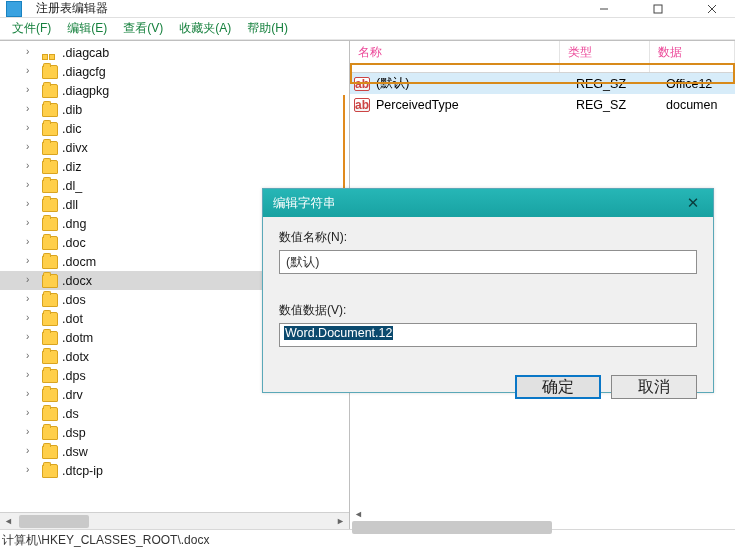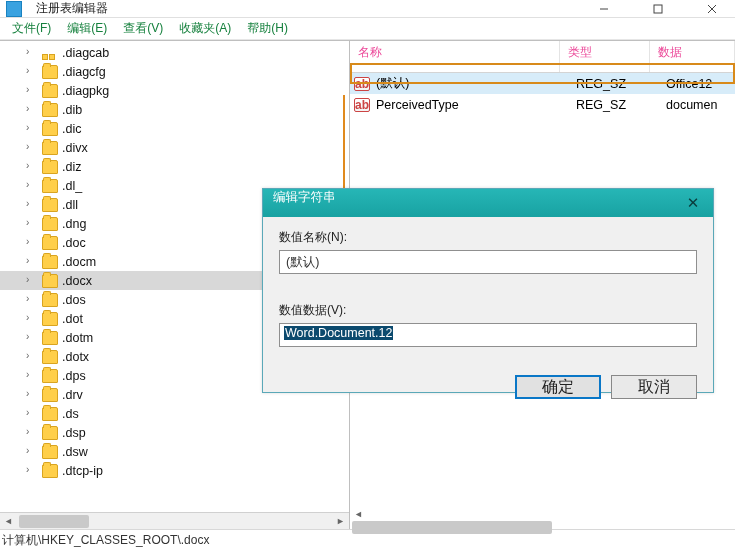--- a/index.html
+++ b/index.html
@@ -46,21 +46,21 @@
   .rrow .c3 { flex:1; }
 
   
   .hlrow { position:absolute; top:22px; left:0; right:0; height:21px; border:2px solid #d88a1a; pointer-events:none; }
 
   
   .status { height: 20px; border-top: 1px solid #d8d8d8; font-size: 12px; padding: 2px 2px; color: #333; }
 
   
   .dialog { position: absolute; left: 262px; top: 188px; width: 452px; height: 205px; background: #f0f0f0; border: 1px solid #5aa8b8; box-shadow: 0 0 3px rgba(0,0,0,0.15); }
-  .dlgtitle { height: 28px; background: #1aa7a7; background: linear-gradient(#26b6b6,#18a2a2); display: flex; padding-left: 10px; color: #fff; font-size: 12.5px; }
+  .dlgtitle { height: 28px; background: #1aa7a7; background: linear-gradient(#26b6b6,#18a2a2); display: flex; align-items: center; padding-left: 10px; color: #fff; font-size: 12.5px; }
   .dlgclose { width: 40px; height: 28px; display:flex; align-items:center; justify-content:center; margin-left:auto; color:#0a3b3b; font-size: 15px; }
   .dlgbody { padding: 12px 16px 10px 16px; font-size: 12px; color: #222; }
   .field { margin-bottom: 28px; }
   .field label { display:block; margin-bottom: 4px; }
   .field input { width: 100%; height: 24px; border: 1px solid #8f8f8f; background: #fff; padding: 2px 6px; font-size: 12.5px; color:#222; }
   .field input[disabled] { background: #fff; color:#333; }
   .dlgbtns { display: flex; justify-content: flex-end; gap: 10px; margin-top: 10px; }
   .dlgbtn { width: 86px; height: 24px; border: 1px solid #888; background: #e9e9e9; text-align:center; line-height:22px; font-size:16px; }
   .dlgbtn.primary { border: 2px solid #0a77c7; background: #e1e1e1; line-height:20px; }
 

